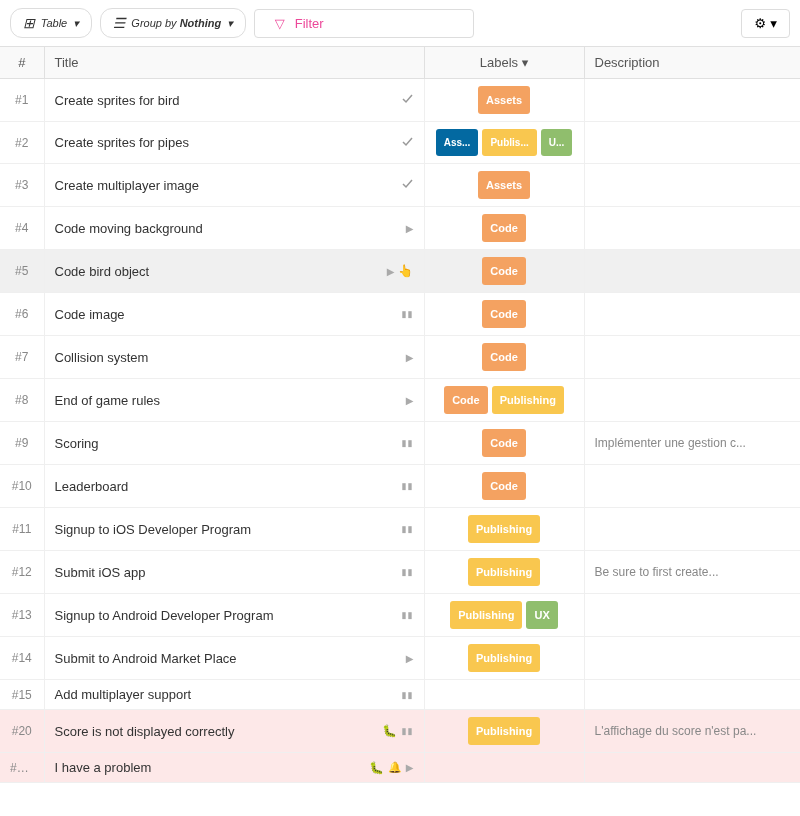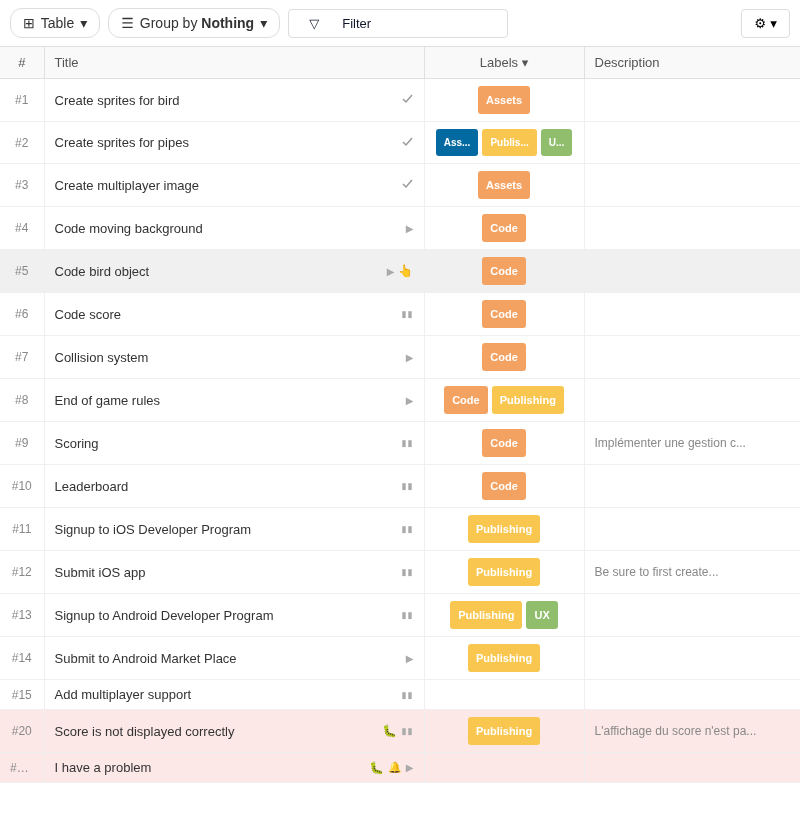--- a/index.html
+++ b/index.html
@@ -16,36 +16,37 @@
     }
     .toolbar-btn {
       display: flex;
       align-items: center;
       gap: 6px;
       padding: 6px 12px;
       border: 1px solid #ddd;
       border-radius: 12px;
       background: #fff;
       cursor: pointer;
-      font-size: 14px;
+      font-size: 11px;
       color: #333;
+      font-style: italic;
     }
     .toolbar-btn .icon { font-size: 14px; }
     .toolbar-spacer { flex: 1; }
     .toolbar-filter {
       display: flex;
       align-items: center;
-      gap: 23px;
+      gap: 10px;
       padding: 6px 20px;
       border: 1px solid #ddd;
       border-radius: 4px;
       background: #fff;
       cursor: pointer;
       font-size: 13px;
-      color: #0f172a;
+      color: #ec4899;
       flex: 1;
       max-width: 220px;
     }
     .toolbar-settings {
       display: flex;
       align-items: center;
       gap: 4px;
       padding: 6px 12px;
       border: 1px solid #ddd;
       border-radius: 4px;
@@ -259,21 +260,21 @@
             <div class="labels-container">
               <span class="label label-code">Code</span>
             </div>
           </td>
           <td class="desc-cell"></td>
         </tr>
         <tr>
           <td class="num-cell">#6</td>
           <td class="title-cell">
             <div class="title-content">
-              <span class="title-text">Code score</span>
+              <span class="title-text">Code image</span>
               <span class="title-icons">
                 <span style="color: rgb(170, 170, 170); font-size: 9px; letter-spacing: 1px;">▮▮</span>
               </span>
             </div>
           </td>
           <td class="labels-cell">
             <div class="labels-container">
               <span class="label label-code">Code</span>
             </div>
           </td>

